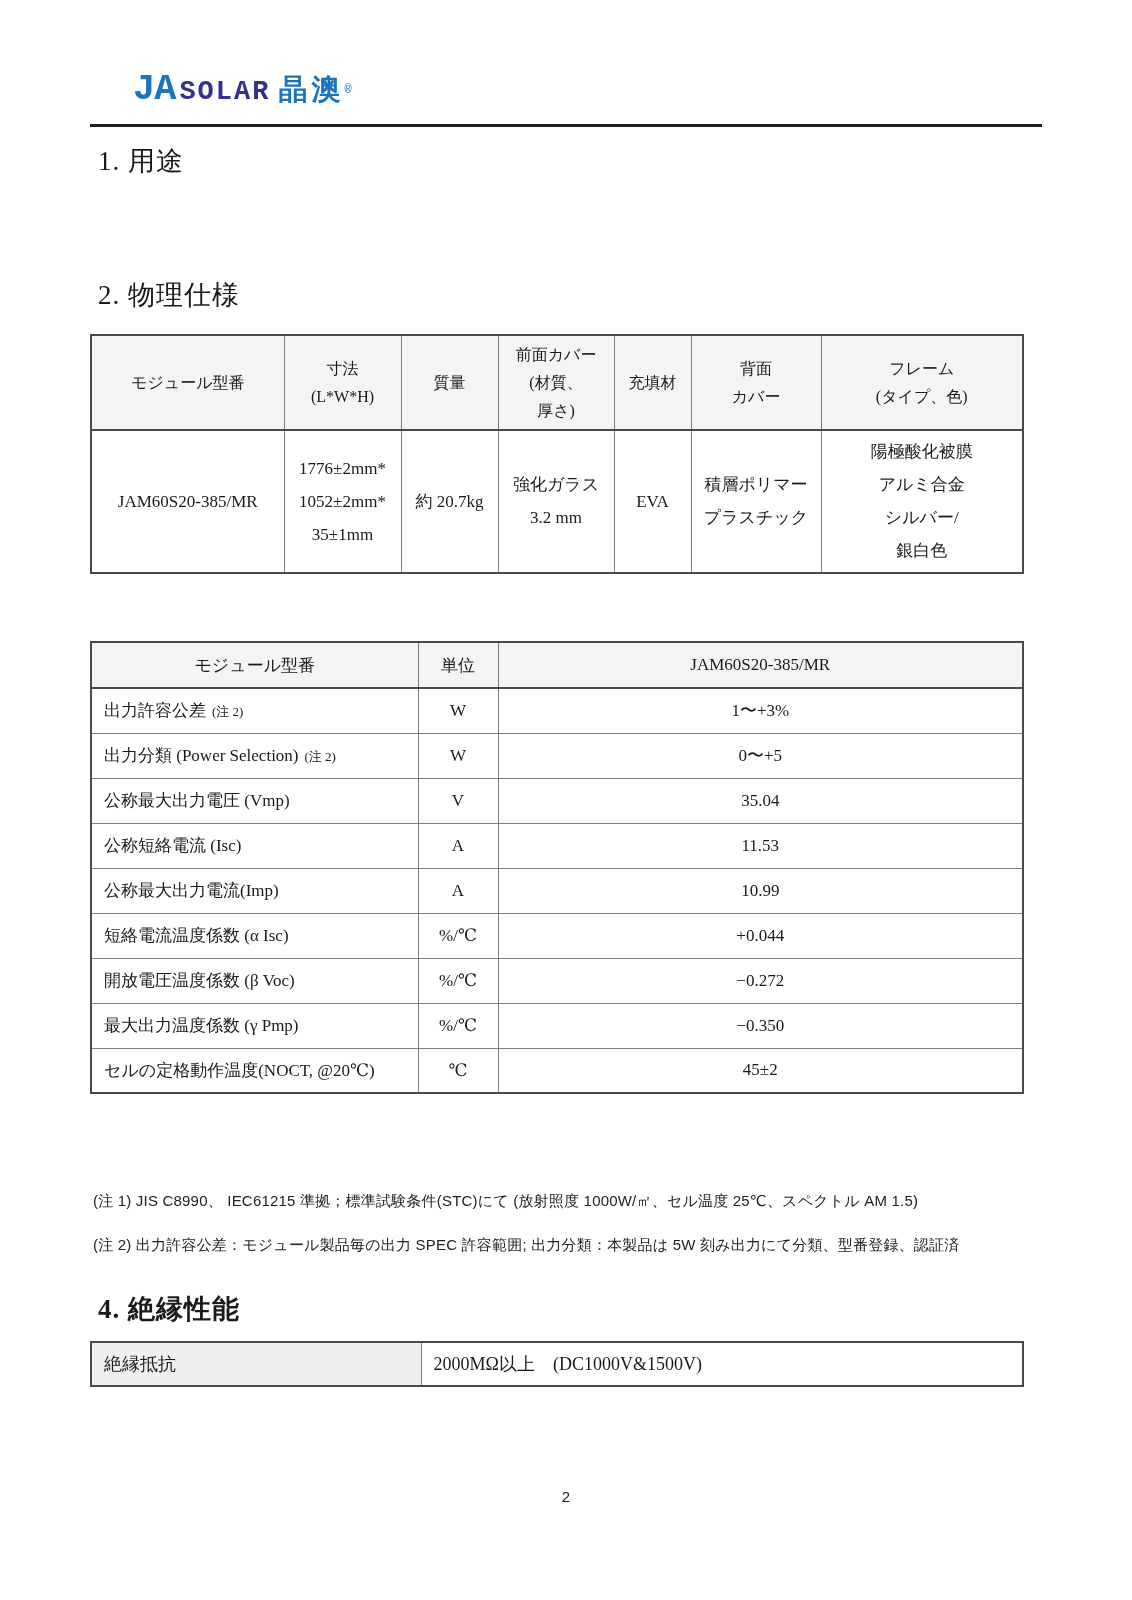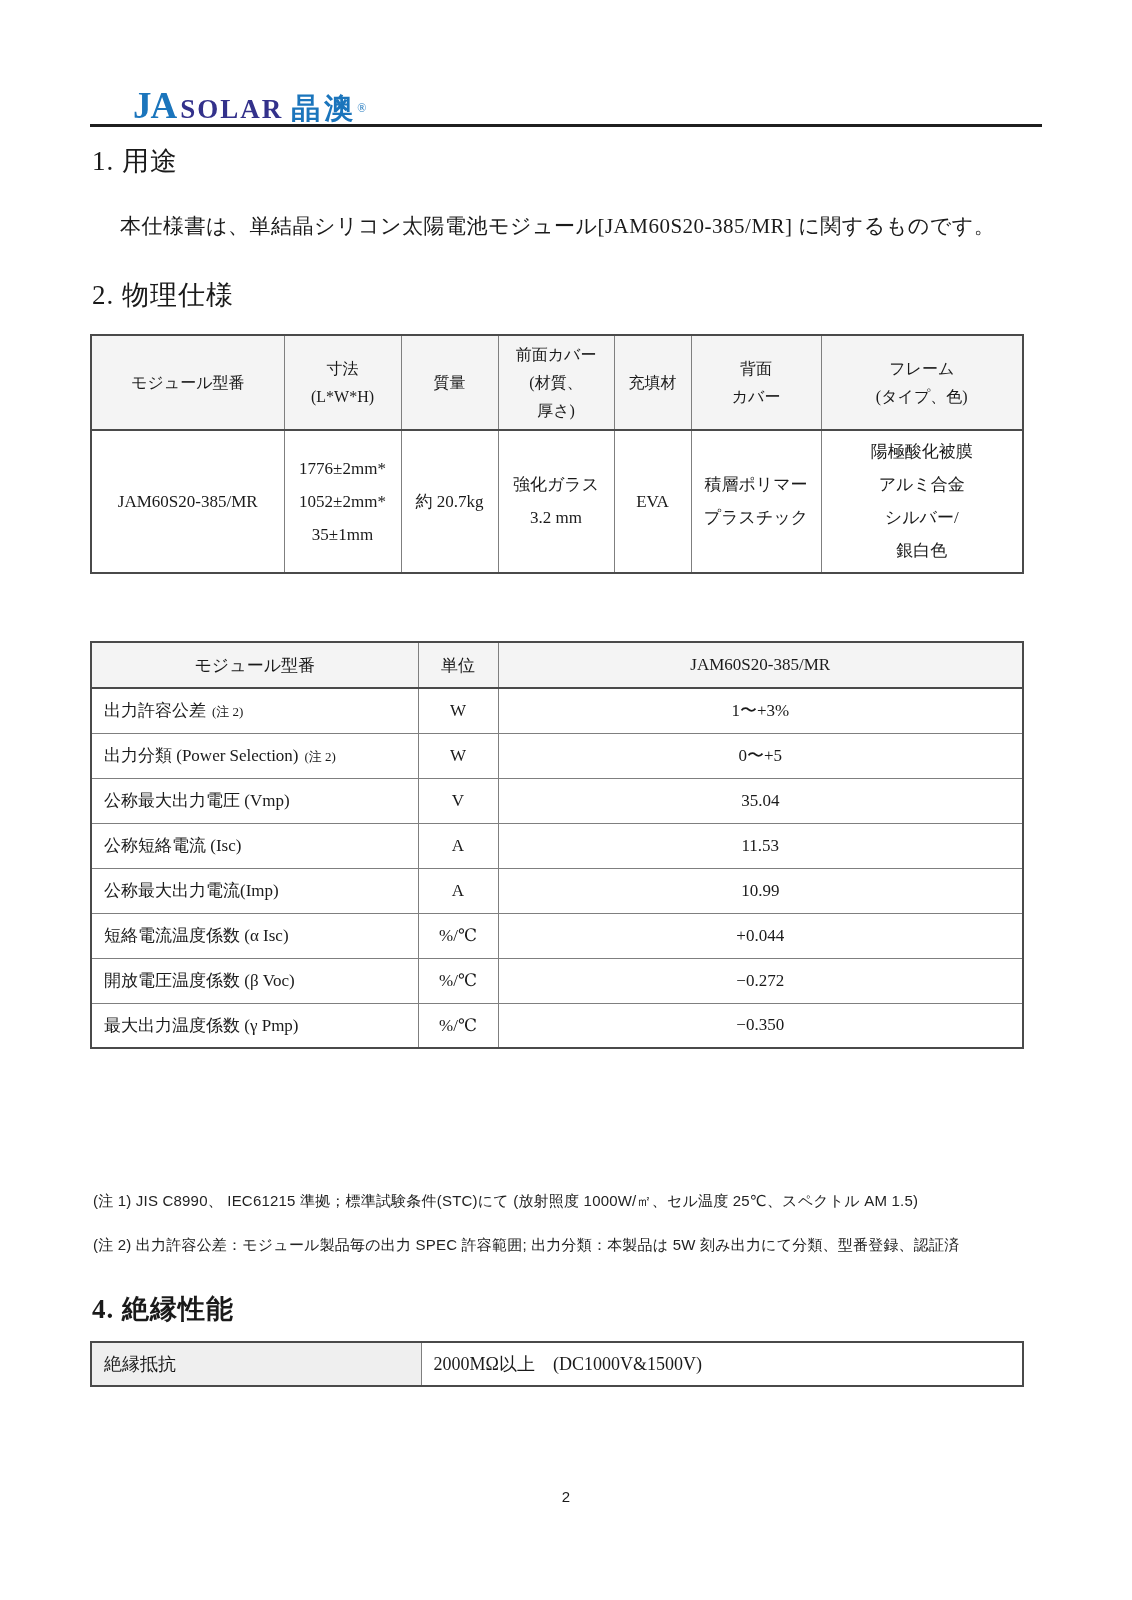--- a/index.html
+++ b/index.html
@@ -6,31 +6,31 @@
   html, body { background: #ffffff; }
   body {
     width: 1132px; height: 1600px;
     font-family: "Liberation Serif", "DejaVu Serif", serif;
     color: #1a1a1a;
     position: relative;
   }
   .page { position: relative; width: 1132px; height: 1600px; overflow: hidden; }
 
   
-  .logo { position: absolute; left: 133px; top: 84px; white-space: nowrap;
-          font-family: Liberation Serif, serif; }
+  .logo { position: absolute; left: 133px; top: 68px; white-space: nowrap;
+          font-family: Liberation Mono, monospace; }
   .logo .ja    { color: #1b75bc; font-size: 37px; font-weight: 800; letter-spacing: -1px; }
   .logo .solar { color: #33318b; font-size: 27px; font-weight: 700; letter-spacing: 2px; margin-left: 4px; }
   .logo .cjk   { color: #1b75bc; font-size: 29px; font-weight: 700; letter-spacing: 4px; margin-left: 8px; }
   .logo .reg   { color: #1b75bc; font-size: 12px; vertical-align: super; }
 
   .top-rule { position: absolute; left: 90px; top: 124px; width: 952px; height: 3px; background: #1f1f1f; }
 
   
-  .sec { position: absolute; left: 92px; font-size: 27px; letter-spacing: 1px; }
+  .sec { position: absolute; left: 98px; font-size: 27px; letter-spacing: 1px; }
   .sec1 { top: 143px; }
   .sec2 { top: 277px; text-align: center; }
   .sec3 { top: 590px; }
   .sec4 { top: 1291px; font-weight: bold; }
 
   .body-text { position: absolute; left: 120px; top: 212px; font-size: 21px; letter-spacing: 0.5px; }
 
   
   table { border-collapse: collapse; table-layout: fixed; background: #fff; }
   .doc-table { position: absolute; left: 90px; width: 932px; }
@@ -81,21 +81,20 @@
 <body>
 
 <div class="page">
 
   <div class="logo">
     <span class="ja">JA</span><span class="solar">SOLAR</span><span class="cjk">晶澳</span><span class="reg">®</span>
   </div>
   <div class="top-rule"></div>
 
   <div class="sec sec1">1. 用途</div>
-  <div class="body-text">本仕様書は、単結晶シリコン太陽電池モジュール[JAM60S20-385/MR] に関するものです。</div>
 
   <div class="sec sec2">2. 物理仕様</div>
 
   <table id="phys-table" class="doc-table">
     <colgroup>
       <col style="width:193px">
         <col style="width:117px">
         <col style="width:97px">
       <col style="width:116px">
         <col style="width:77px">
@@ -186,20 +185,25 @@
       <tr>
         <td class="param"><span>開放電圧温度係数 (β Voc)</span><span class="note-small"></span></td>
         <td>%/℃</td>
         <td>−0.272</td>
       </tr>
       <tr>
         <td class="param"><span>最大出力温度係数 (γ Pmp)</span><span class="note-small"></span></td>
         <td>%/℃</td>
         <td>−0.350</td>
       </tr>
+      <tr>
+        <td class="param"><span>セルの定格動作温度(NOCT, @20℃)</span><span class="note-small"></span></td>
+        <td>℃</td>
+        <td>45±2</td>
+      </tr>
     </tbody>
   </table>
 
   <div class="note note1">(注 1) JIS C8990、 IEC61215 準拠；標準試験条件(STC)にて (放射照度 1000W/㎡、セル温度 25℃、スペクトル AM 1.5)</div>
   <div class="note note2">(注 2) 出力許容公差：モジュール製品毎の出力 SPEC 許容範囲;  出力分類：本製品は 5W 刻み出力にて分類、型番登録、認証済</div>
 
   <div class="sec sec4">4. 絶縁性能</div>
 
   <table id="ins-table" class="doc-table">
     <colgroup>

